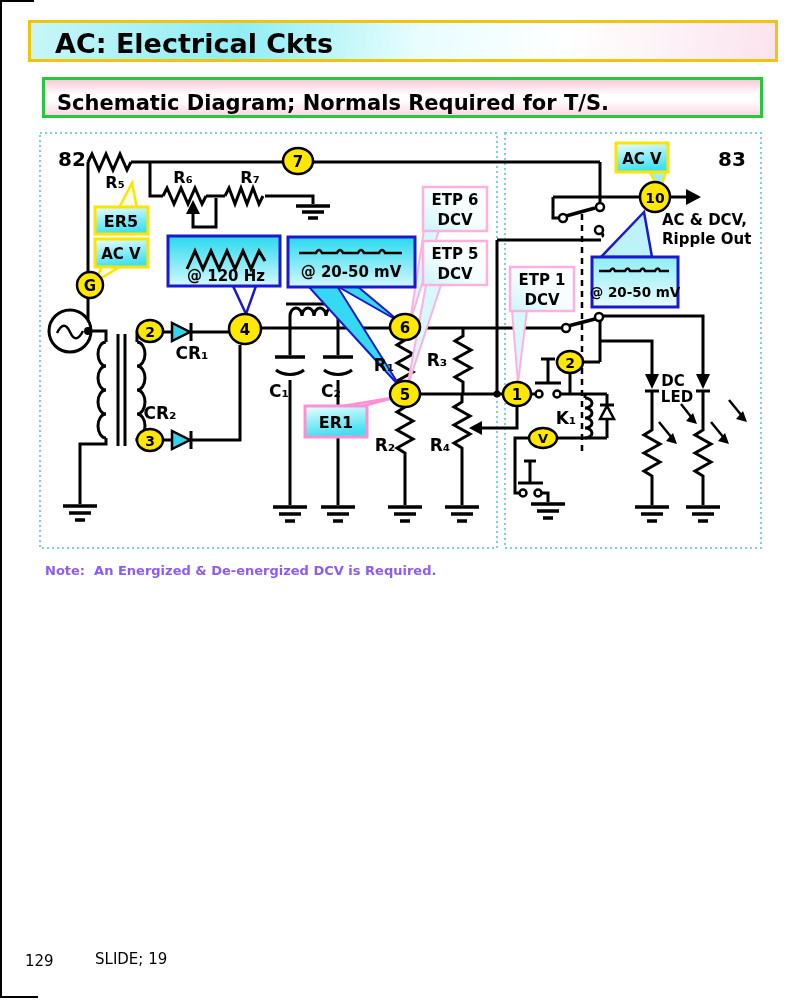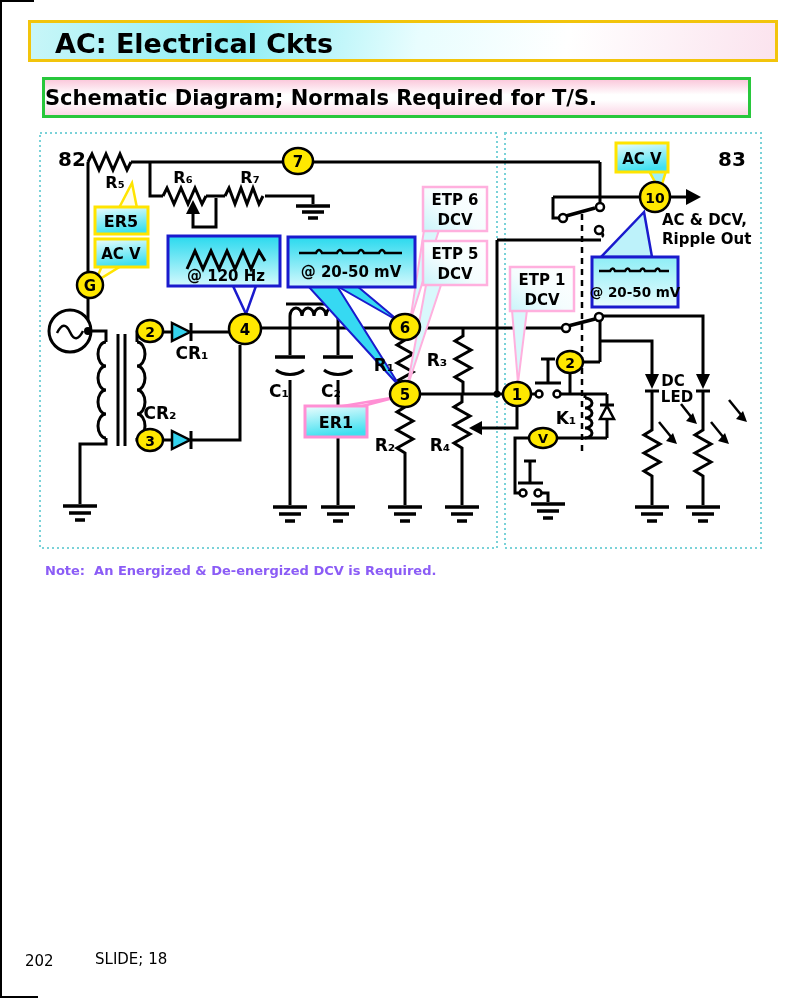--- a/index.html
+++ b/index.html
@@ -9,21 +9,21 @@
   .edge-top{position:absolute;left:0;top:0;width:34px;height:2px;background:#000;}
   .edge-bottom{position:absolute;left:0;top:996px;width:38px;height:2px;background:#000;}
   .title-bar{position:absolute;left:28px;top:20px;width:720px;height:36px;
     border:3px solid #f2c40c;
     background:linear-gradient(100deg,#c8f6f8 0%,#8feef4 28%,#e8fdfe 52%,#ffffff 72%,#fbe3ee 100%);
     display:flex;align-items:flex-end;padding-left:24px;}
   .title-bar span{font-size:27px;font-weight:bold;color:#000;letter-spacing:0px;}
   .subtitle-bar{position:absolute;left:42px;top:77px;width:703px;height:35px;
     border:3px solid #28c73c;
     background:linear-gradient(180deg,#fbc9dc 0%,#ffffff 42%,#ffffff 58%,#fbd7e6 100%);
-    display:flex;align-items:center;}
+    display:flex;align-items:flex-end;padding-left:12px;}
   .subtitle-bar span{font-size:21px;font-weight:bold;color:#000;}
   .note{position:absolute;left:45px;top:563px;font-size:13px;font-weight:bold;color:#8b5cf6;white-space:pre;}
   .page-num{position:absolute;left:25px;top:952px;font-size:15px;color:#000;}
   .slide-num{position:absolute;left:95px;top:950px;font-size:15px;color:#000;}
   svg{position:absolute;left:0;top:0;}
   text{font-family:"DejaVu Sans","Liberation Sans",sans-serif;font-weight:bold;fill:#000;}
 </style>
 </head>
 <body>
 
@@ -361,14 +361,14 @@
     <text x="440" y="451" text-anchor="middle" font-size="17">R₄</text>
     <text x="566" y="424" text-anchor="middle" font-size="17">K₁</text>
     <text x="673" y="386" text-anchor="middle" font-size="15">DC</text>
     <text x="677" y="402" text-anchor="middle" font-size="15">LED</text>
     <text x="662" y="225" font-size="15">AC &amp; DCV,</text>
     <text x="662" y="244" font-size="15">Ripple Out</text>
   </g>
 </svg>
 
 <div class="note">Note:  An Energized &amp; De-energized DCV is Required.</div>
-<div class="page-num">202</div>
-<div class="slide-num">SLIDE; 18</div>
+<div class="page-num">129</div>
+<div class="slide-num">SLIDE; 19</div>
 
 </body></html>

